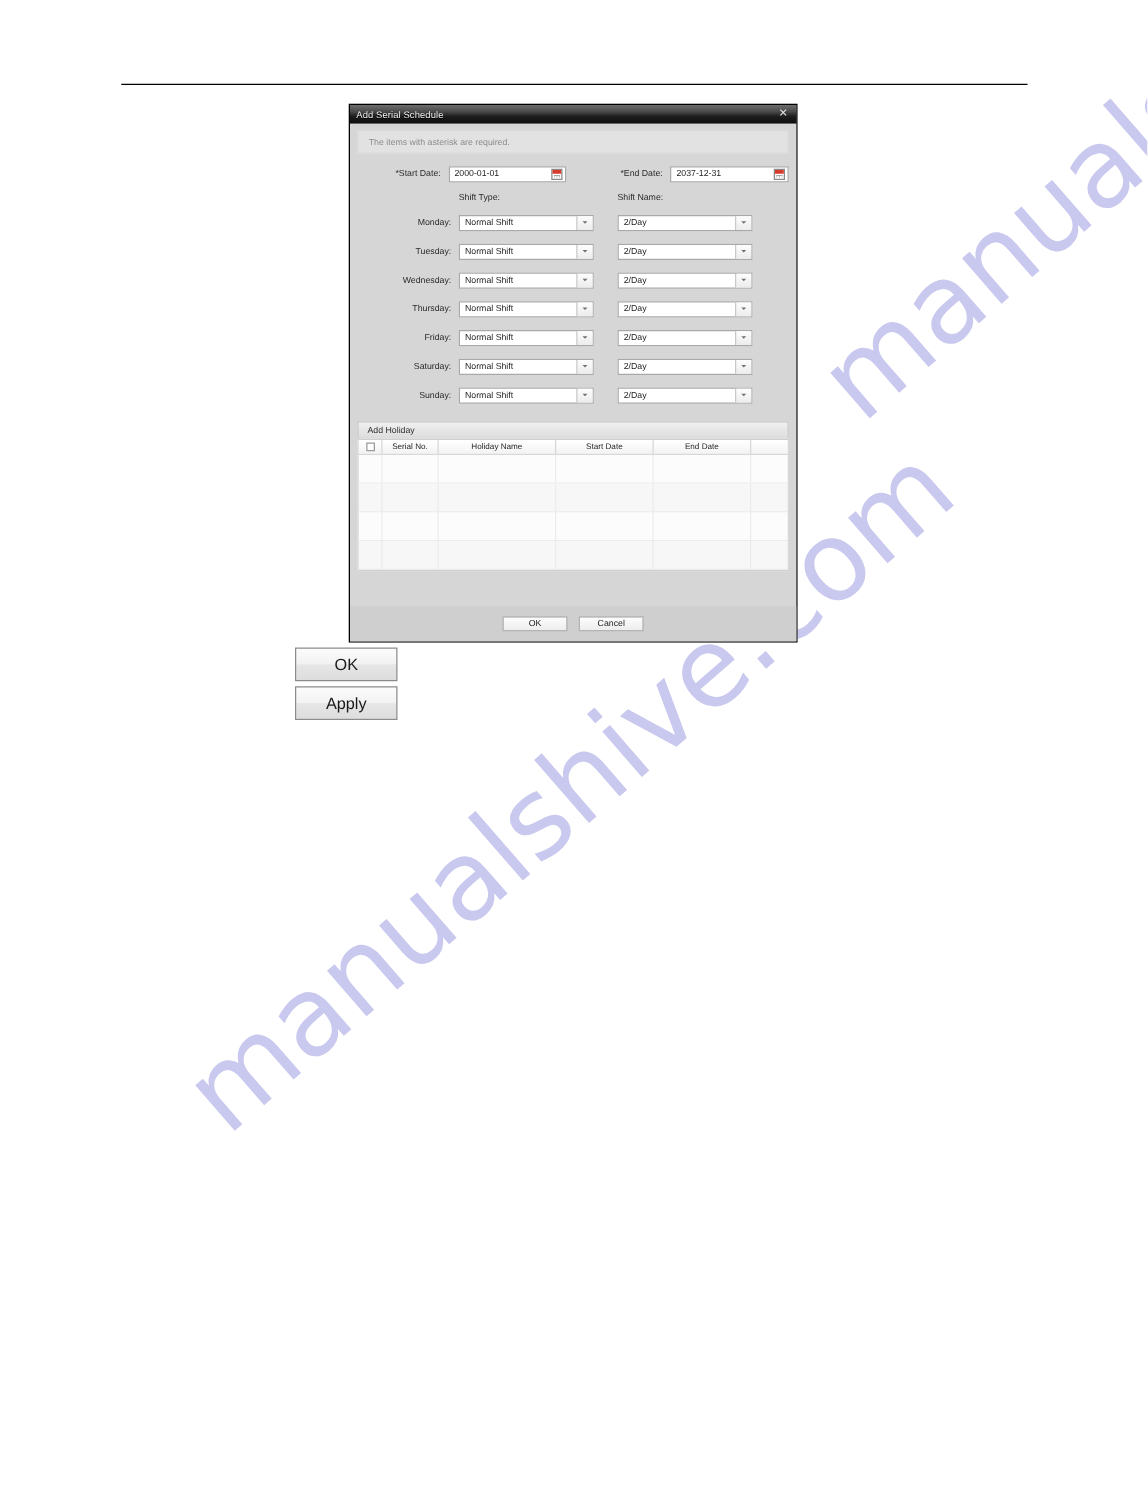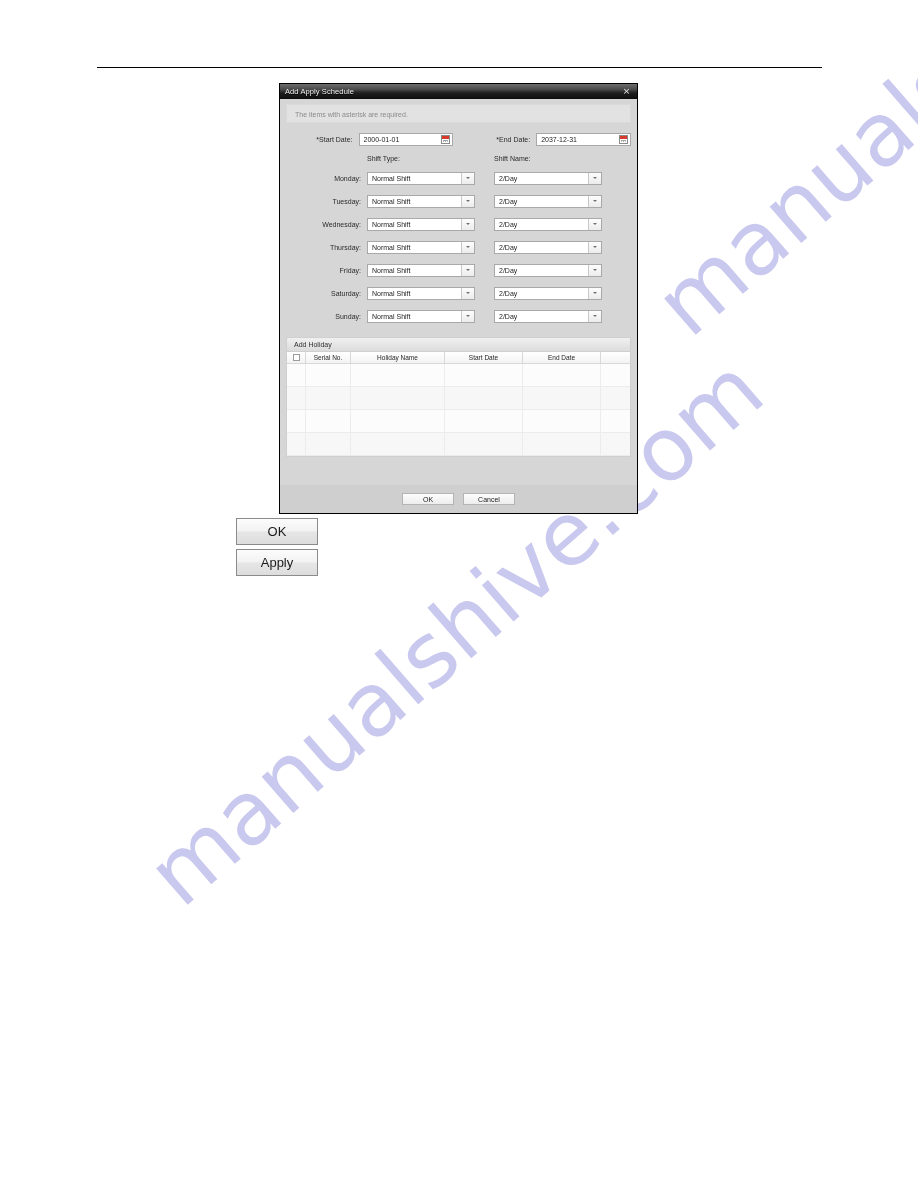--- a/index.html
+++ b/index.html
@@ -211,21 +211,21 @@
 <div id="watermark">
   <div class="wm wm1">manualshive.com</div>
   <div class="wm wm2">manualshive.com</div>
 </div>
 
 <div id="page-rule"></div>
 
 <div id="dialog">
 
   <div id="titlebar">
-    <span id="title-text">Add Apply Schedule</span>
+    <span id="title-text">Add Serial Schedule</span>
     <span id="close-btn">×</span>
   </div>
 
   <div id="dialog-body">
 
     <div id="notice">The items with asterisk are required.</div>
 
     <div id="date-row">
       <span id="start-label" class="lbl">*Start Date:</span>
       <div class="date-field">

